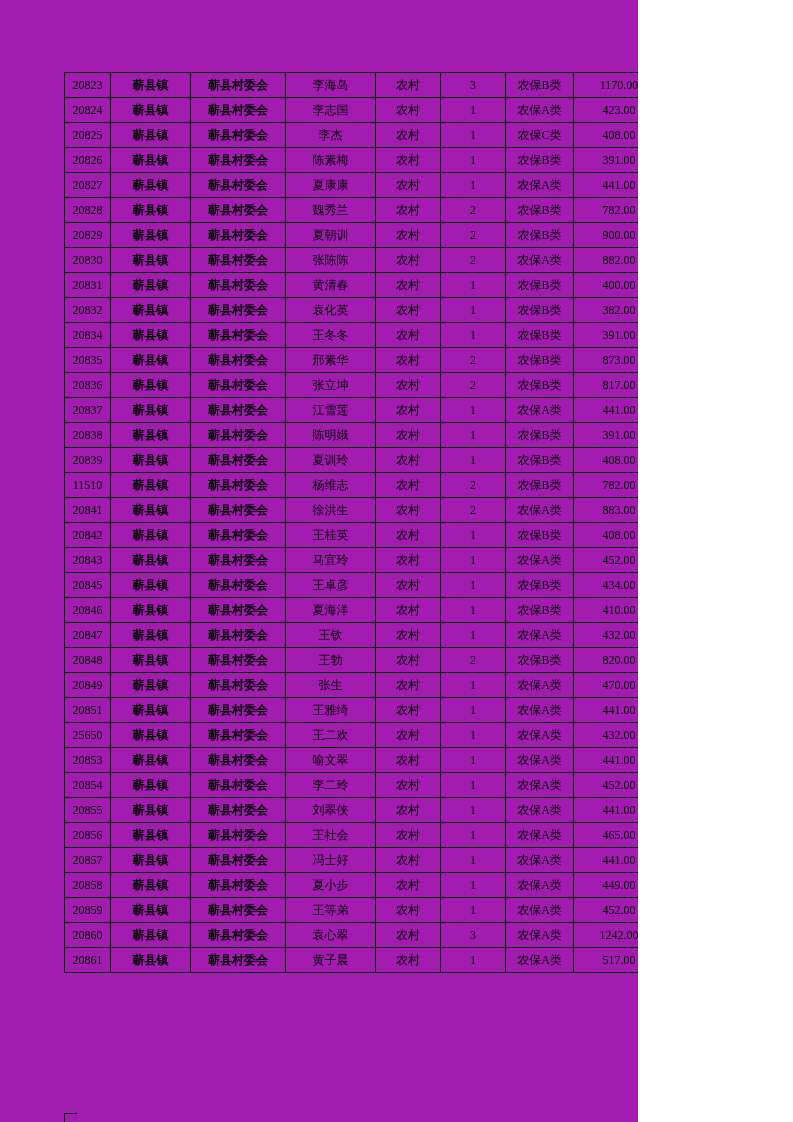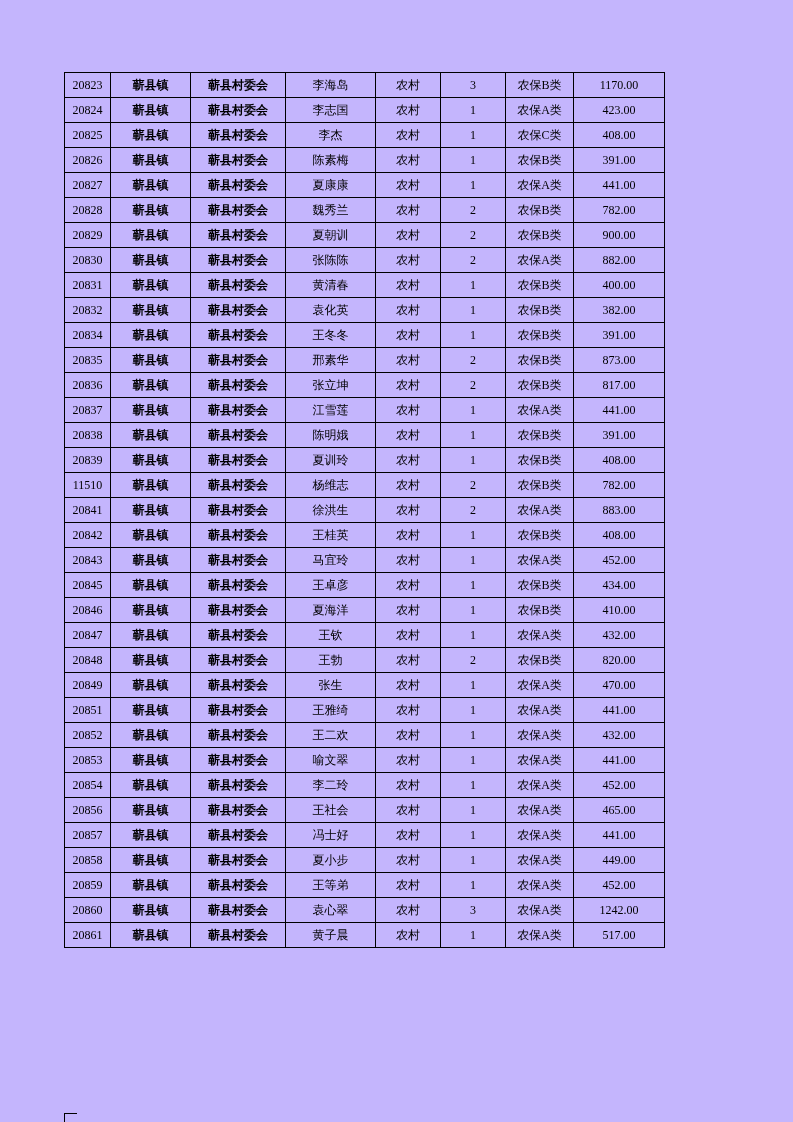--- a/index.html
+++ b/index.html
@@ -4,23 +4,23 @@
 <style>
   * { margin: 0; padding: 0; box-sizing: border-box; }
   html, body {
     width: 793px;
     height: 1122px;
     background: #ffffff;
     font-family: "Liberation Serif", "DejaVu Serif", serif;
   }
   .page {
     position: relative;
-    width: 793px;
+    width: 638px;
     height: 1122px;
-    background: #c4b5fd;
+    background: #a21caf;
     overflow: hidden;
     font-family: Liberation Serif, serif;
   }
   table.payment-table {
     position: absolute;
     left: 64px;
     top: 72px;
     border-collapse: collapse;
     table-layout: fixed;
     width: 600px;
@@ -321,21 +321,21 @@
           <td class="cell-id">20851</td>
           <td class="cell-town">蕲县镇</td>
           <td class="cell-committee">蕲县村委会</td>
           <td class="cell-name">王雅绮</td>
           <td class="cell-category">农村</td>
           <td class="cell-count">1</td>
           <td class="cell-insurance_type">农保A类</td>
           <td class="cell-amount">441.00</td>
         </tr>
         <tr>
-          <td class="cell-id">20852</td>
+          <td class="cell-id">25650</td>
           <td class="cell-town">蕲县镇</td>
           <td class="cell-committee">蕲县村委会</td>
           <td class="cell-name">王二欢</td>
           <td class="cell-category">农村</td>
           <td class="cell-count">1</td>
           <td class="cell-insurance_type">农保A类</td>
           <td class="cell-amount">432.00</td>
         </tr>
         <tr>
           <td class="cell-id">20853</td>
@@ -349,20 +349,30 @@
         </tr>
         <tr>
           <td class="cell-id">20854</td>
           <td class="cell-town">蕲县镇</td>
           <td class="cell-committee">蕲县村委会</td>
           <td class="cell-name">李二玲</td>
           <td class="cell-category">农村</td>
           <td class="cell-count">1</td>
           <td class="cell-insurance_type">农保A类</td>
           <td class="cell-amount">452.00</td>
+        </tr>
+        <tr>
+          <td class="cell-id">20855</td>
+          <td class="cell-town">蕲县镇</td>
+          <td class="cell-committee">蕲县村委会</td>
+          <td class="cell-name">刘翠侠</td>
+          <td class="cell-category">农村</td>
+          <td class="cell-count">1</td>
+          <td class="cell-insurance_type">农保A类</td>
+          <td class="cell-amount">441.00</td>
         </tr>
         <tr>
           <td class="cell-id">20856</td>
           <td class="cell-town">蕲县镇</td>
           <td class="cell-committee">蕲县村委会</td>
           <td class="cell-name">王社会</td>
           <td class="cell-category">农村</td>
           <td class="cell-count">1</td>
           <td class="cell-insurance_type">农保A类</td>
           <td class="cell-amount">465.00</td>

